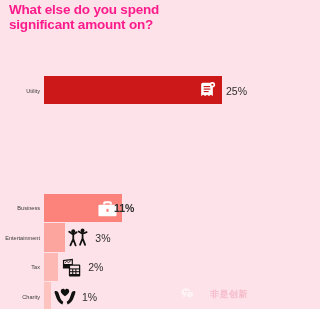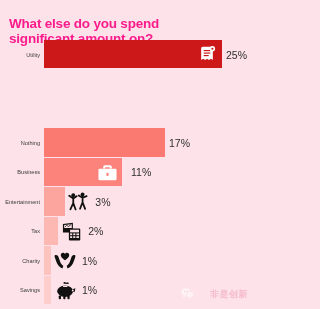--- a/index.html
+++ b/index.html
@@ -20,21 +20,21 @@
     width: 254px;
     height: 309px;
     background: #fde3e9;
     box-sizing: border-box;
   }
 
   
   #chart-title {
     position: absolute;
     left: 9px;
-    top: 17px;
+    top: 3px;
     width: 230px;
     color: #fb1b8c;
     font-weight: bold;
     font-size: 13.5px;
     line-height: 14.5px;
     letter-spacing: -0.2px;
     white-space: pre-line;
   }
 
   
@@ -43,20 +43,21 @@
     left: 0;
     top: 40px;
     width: 254px;
     height: 265px;
   }
 
   .bar-row {
     position: absolute;
     left: 0;
     width: 254px;
+    margin-top: 36px;
   }
 
   .cat-label {
     position: absolute;
     left: 0;
     width: 40px;
     text-align: right;
     color: #3a3a3a;
     font-size: 5.6px;
     line-height: 6.4px;
@@ -125,36 +126,31 @@
         <path fill="#ffffff" d="M7 2h11a1 1 0 0 1 1 1v15l-2.3-1.6L14.4 18l-2.3-1.6L9.8 18 7.5 16.4 5 18V4a2 2 0 0 1 2-2z"></path>
         <rect x="8" y="6" width="8" height="1.4" fill="#cc1818"></rect>
         <rect x="8" y="9" width="8" height="1.4" fill="#cc1818"></rect>
         <rect x="8" y="12" width="6" height="1.4" fill="#cc1818"></rect>
         <circle cx="18.5" cy="4.5" r="3.2" fill="#ffffff"></circle>
         <circle cx="18.5" cy="4.5" r="1.3" fill="#cc1818"></circle>
       </svg>
         </div>
         <div class="value-label" style="left: 226px;">25%</div>
       </div>
-      <div class="bar-row" style="top: 88.3333px; height: 29.4444px;">
-        <div class="cat-label" style="top: 50%; transform: translateY(-50%);">Nothing</div>
-        <div class="bar" style="width: 121.04px; height: 28.4444px; background: rgb(250, 122, 114);"></div>
-        <div class="value-label" style="left: 169.04px;">17%</div>
-      </div>
       <div class="bar-row" style="top: 117.778px; height: 29.4444px;">
         <div class="cat-label" style="top: 50%; transform: translateY(-50%);">Business</div>
         <div class="bar" style="width: 78.32px; height: 28.4444px; background: rgb(251, 131, 124);"></div>
         <div class="bar-icon" style="left: 96.32px;">
           <svg width="21" height="19" viewBox="0 0 24 22">
         <path fill="#ffffff" d="M9 2.6h6a2 2 0 0 1 2 2v1.8h-2.4V5H9.4v1.4H7V4.6a2 2 0 0 1 2-2z"></path>
         <rect x="1.5" y="6.6" width="21" height="13.4" rx="1.6" fill="#ffffff"></rect>
         <rect x="10.7" y="11.4" width="2.6" height="3.6" rx="1.1" fill="#f9837c"></rect>
       </svg>
         </div>
-        <div class="value-label" style="left: 131px;">11%</div>
+        <div class="value-label" style="left: 114px; font-weight: bold;">11%</div>
       </div>
       <div class="bar-row" style="top: 147.222px; height: 29.4444px;">
         <div class="cat-label" style="top: 50%; transform: translateY(-50%);">Entertainment</div>
         <div class="bar" style="width: 21.36px; height: 28.4444px; background: rgb(252, 164, 158);"></div>
         <div class="bar-icon" style="left: 67.36px;">
           <svg width="22" height="22" viewBox="0 0 26 26">
         <circle cx="7.4" cy="5" r="2.3" fill="#111111"></circle>
         <path d="M7.4 7.6 L7.4 14.4 M7.4 8.8 L2.6 5.6 M7.4 8.8 L11.4 6.2 M7.4 14.2 L4 21.6 M7.4 14.2 L10.2 21.8" stroke="#111111" stroke-width="2.1" fill="none" stroke-linecap="round"></path>
         <circle cx="18.4" cy="4.2" r="2.3" fill="#111111"></circle>
         <path d="M18.4 6.8 L18.4 13.6 M18.4 8 L13.8 5.2 M18.4 8 L23.2 6 M18.4 13.4 L15.4 21 M18.4 13.4 L21.4 21.2" stroke="#111111" stroke-width="2.1" fill="none" stroke-linecap="round"></path>

